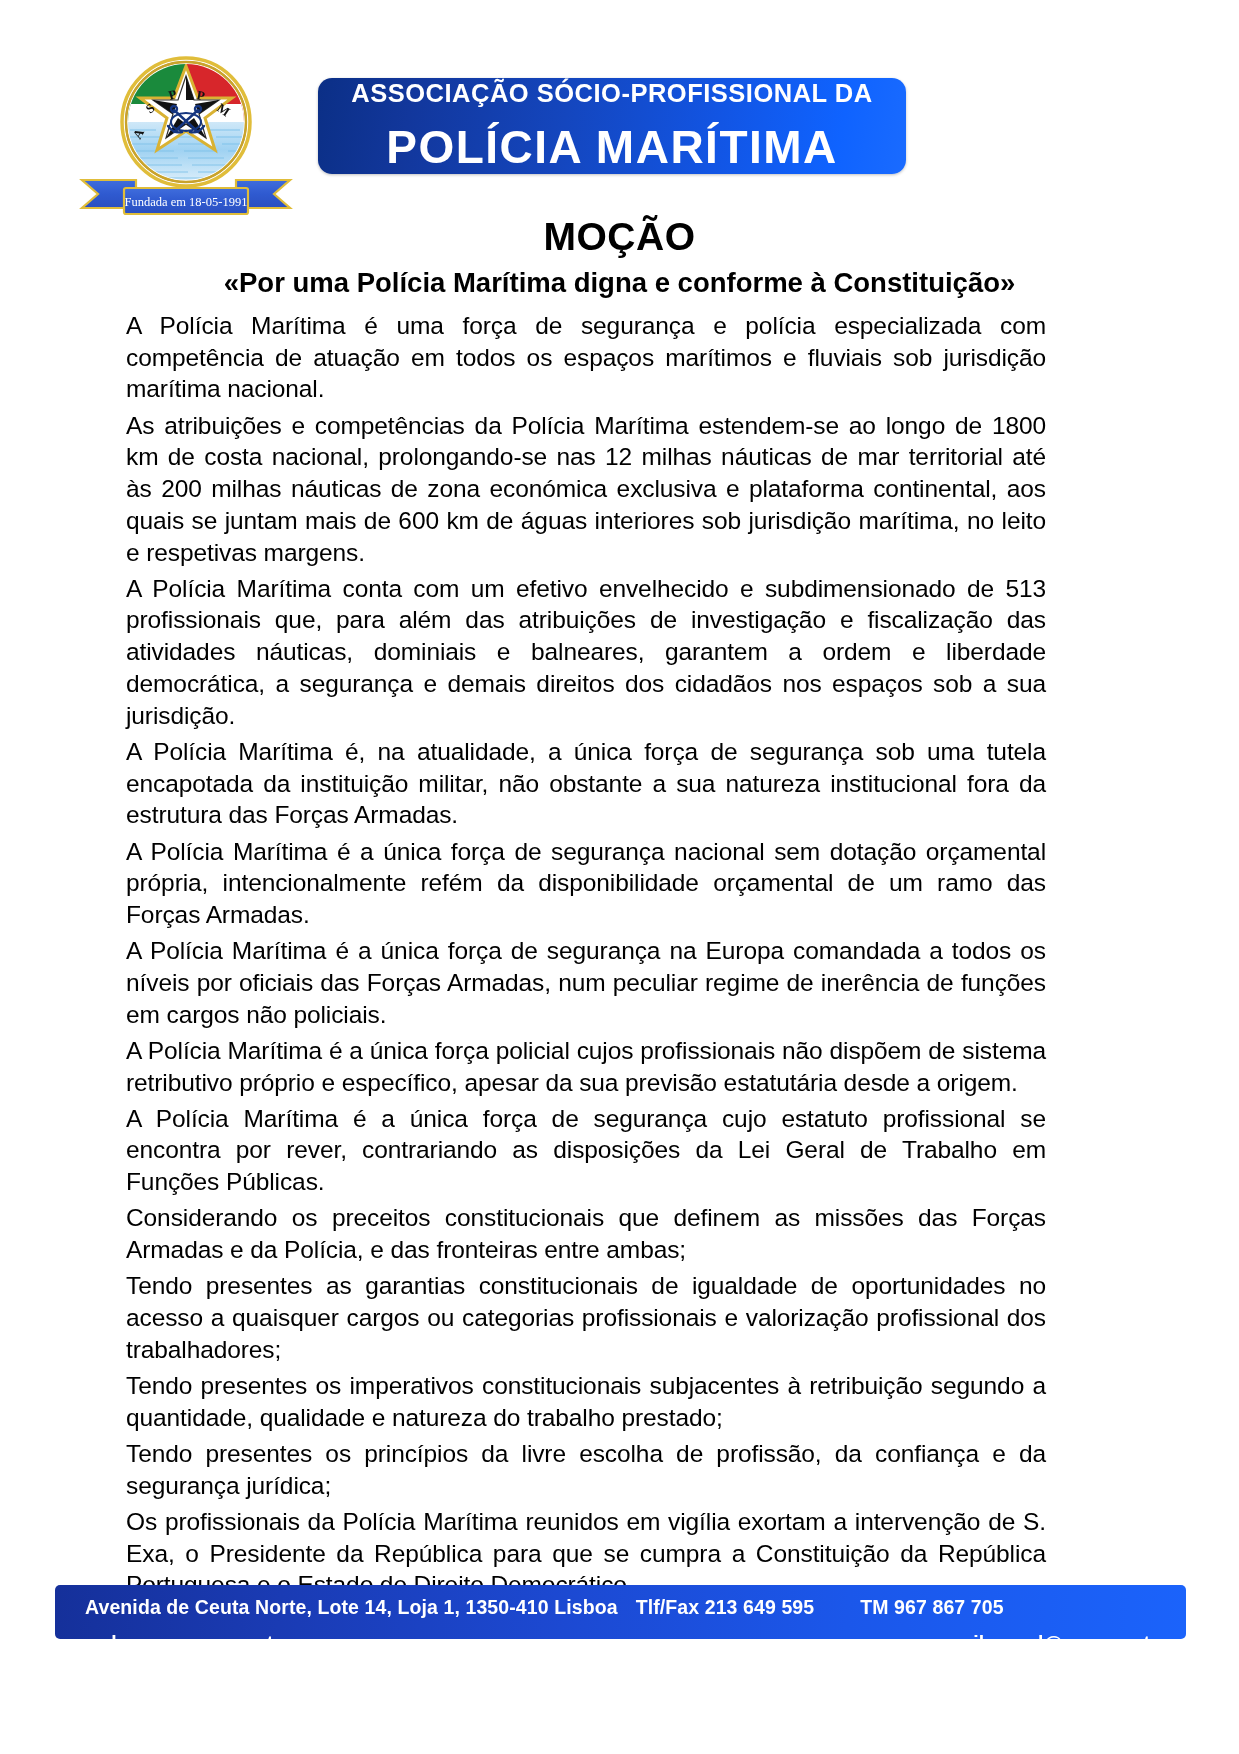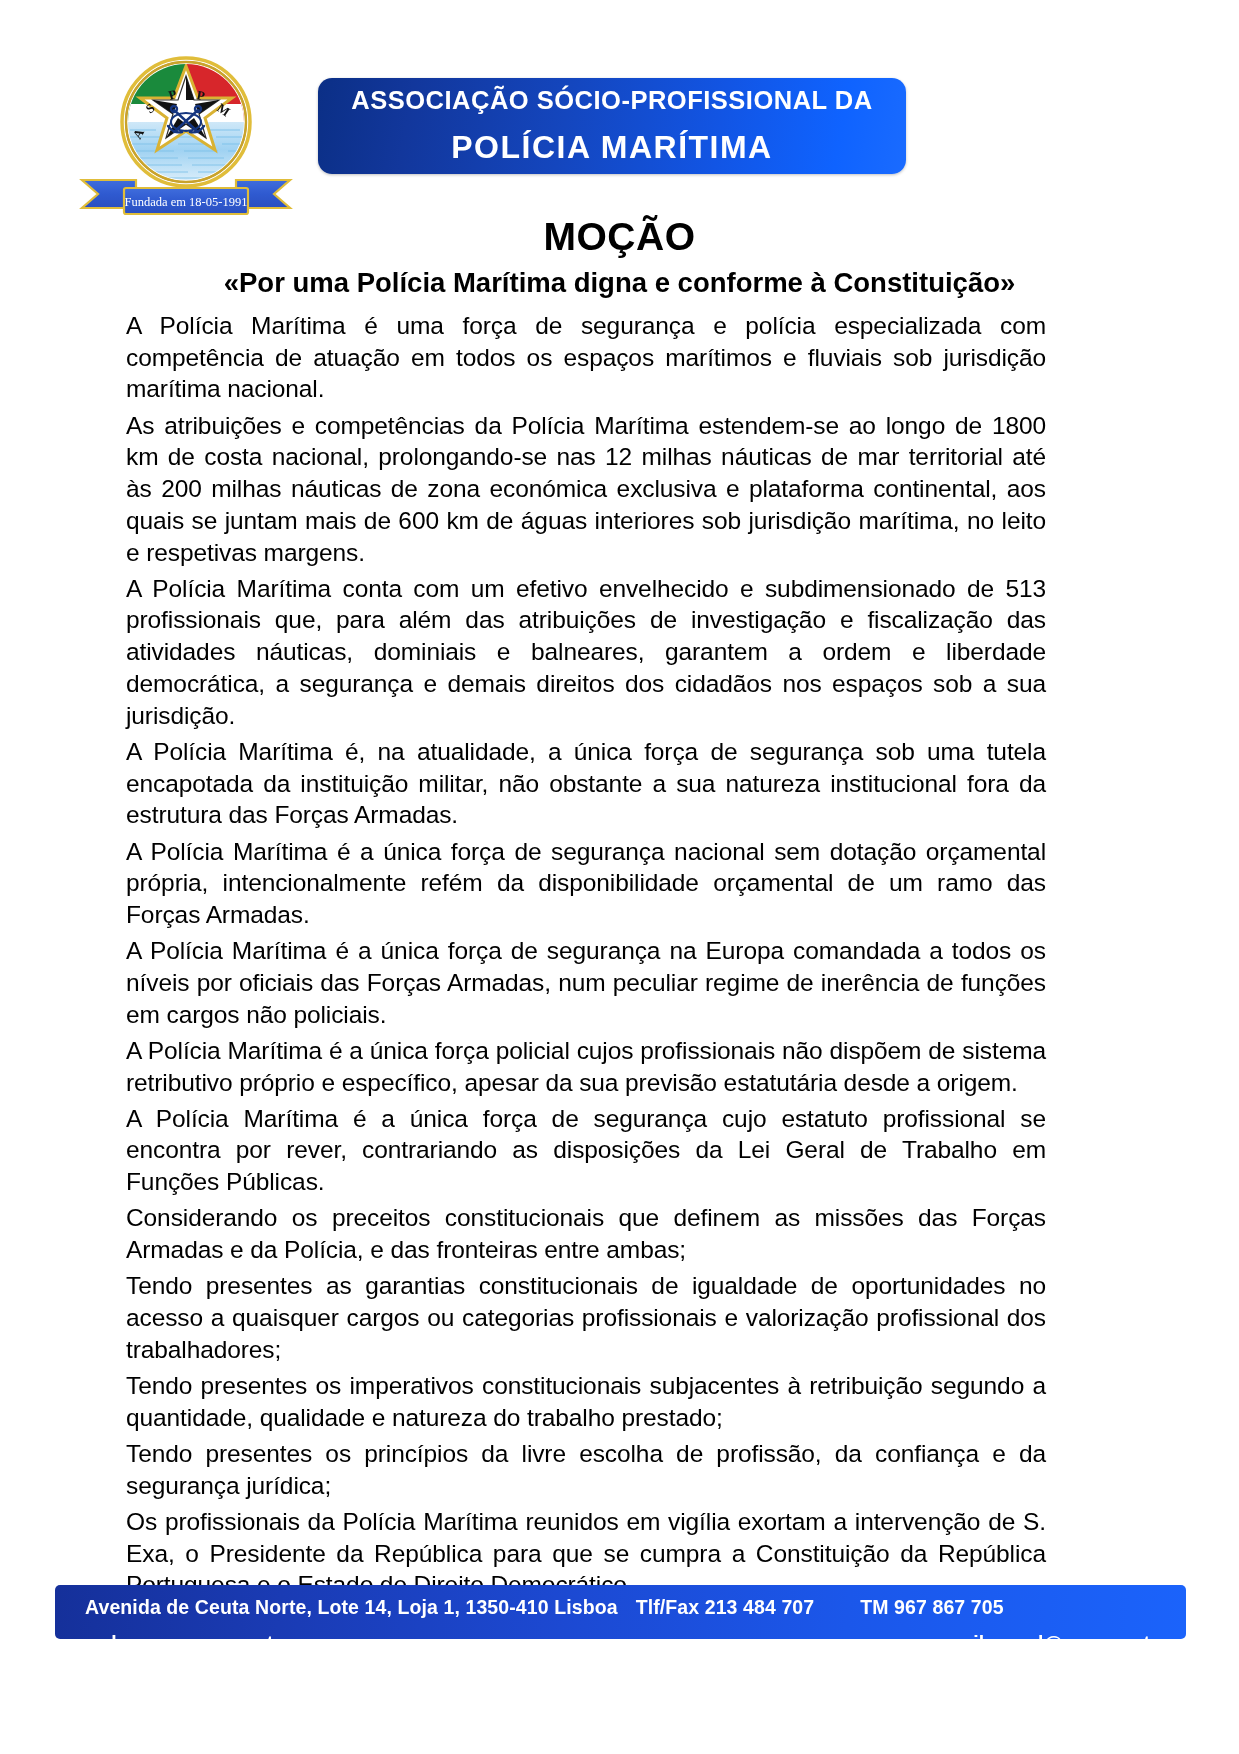--- a/index.html
+++ b/index.html
@@ -58,21 +58,21 @@
     font-weight: bold;
     font-size: 25.5px;
     letter-spacing: 0.5px;
     line-height: 1.05;
     white-space: nowrap;
     font-stretch: condensed;
   }
   .banner-line2 {
     color: #ffffff;
     font-weight: bold;
-    font-size: 32px;
+    font-size: 46px;
     letter-spacing: 1.5px;
     line-height: 1.08;
     white-space: nowrap;
     margin-top: 16px;
   }
 
   
   .doc-title {
     position: absolute;
     top: 215px;
@@ -265,21 +265,21 @@
     <p class="para">Tendo presentes as garantias constitucionais de igualdade de oportunidades no acesso a quaisquer cargos ou categorias profissionais e valorização profissional dos trabalhadores;</p>
     <p class="para">Tendo presentes os imperativos constitucionais subjacentes à retribuição segundo a quantidade, qualidade e natureza do trabalho prestado;</p>
     <p class="para">Tendo presentes os princípios da livre escolha de profissão, da confiança e da segurança jurídica;</p>
     <p class="para">Os profissionais da Polícia Marítima reunidos em vigília exortam a intervenção de S. Exa, o Presidente da República para que se cumpra a Constituição da República Portuguesa e o Estado de Direito Democrático.</p>
     <p class="para plain">Lisboa, 10 de novembro de 2016</p>
   </div>
 
   <div class="footer">
     <div class="footer-row row1">
       <span class="footer-addr">Avenida de Ceuta Norte, Lote 14, Loja 1, 1350-410 Lisboa</span>
-      <span class="footer-tlf">Tlf/Fax 213 484 707</span>
+      <span class="footer-tlf">Tlf/Fax 213 649 595</span>
       <span class="footer-tm">TM 967 867 705</span>
     </div>
     <div class="footer-row row2">
       <span class="footer-web">web: www.asppm.pt</span>
       <span class="footer-email">email: geral@asppm.pt</span>
     </div>
   </div>
 
 </div>
 

